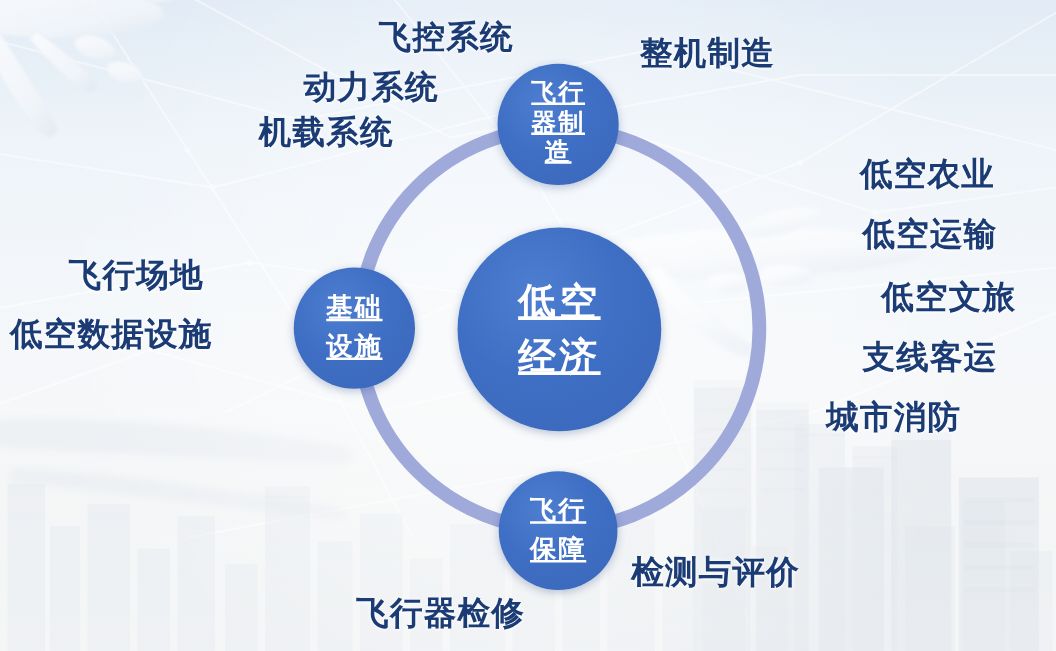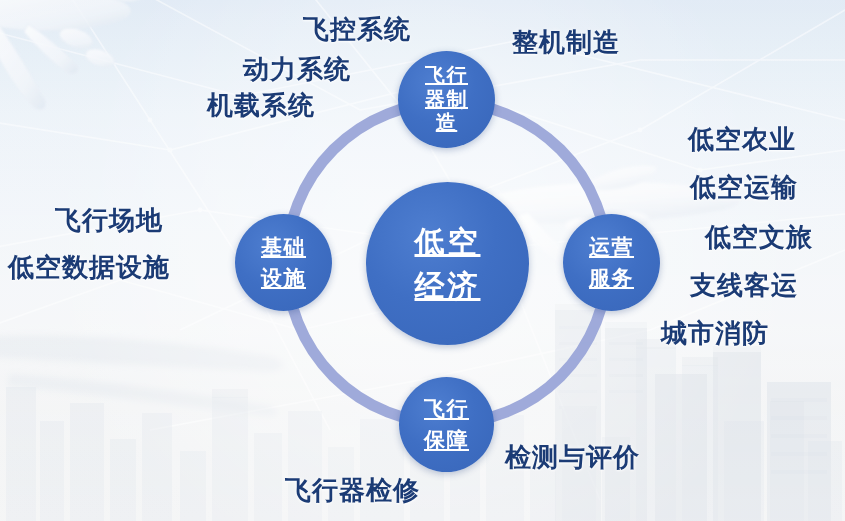--- a/index.html
+++ b/index.html
@@ -265,24 +265,20 @@
     <span>飞行</span>
     <span>器制</span>
     <span>造</span>
   </div>
 
   <div class="node" id="node-left">
     <span>基础</span>
     <span>设施</span>
   </div>
 
-  <div class="node" id="node-right">
-    <span>运营</span>
-    <span>服务</span>
-  </div>
 
   <div class="node" id="node-bottom">
     <span>飞行</span>
     <span>保障</span>
   </div>
 
   <div class="lbl s26" style="left:303px;top:12px;">飞控系统</div>
   <div class="lbl s26" style="left:243px;top:52px;text-align:right;">动力系统</div>
   <div class="lbl s26" style="left:207px;top:88px;">机载系统</div>
   <div class="lbl s26" style="left:512px;top:25px;">整机制造</div>

